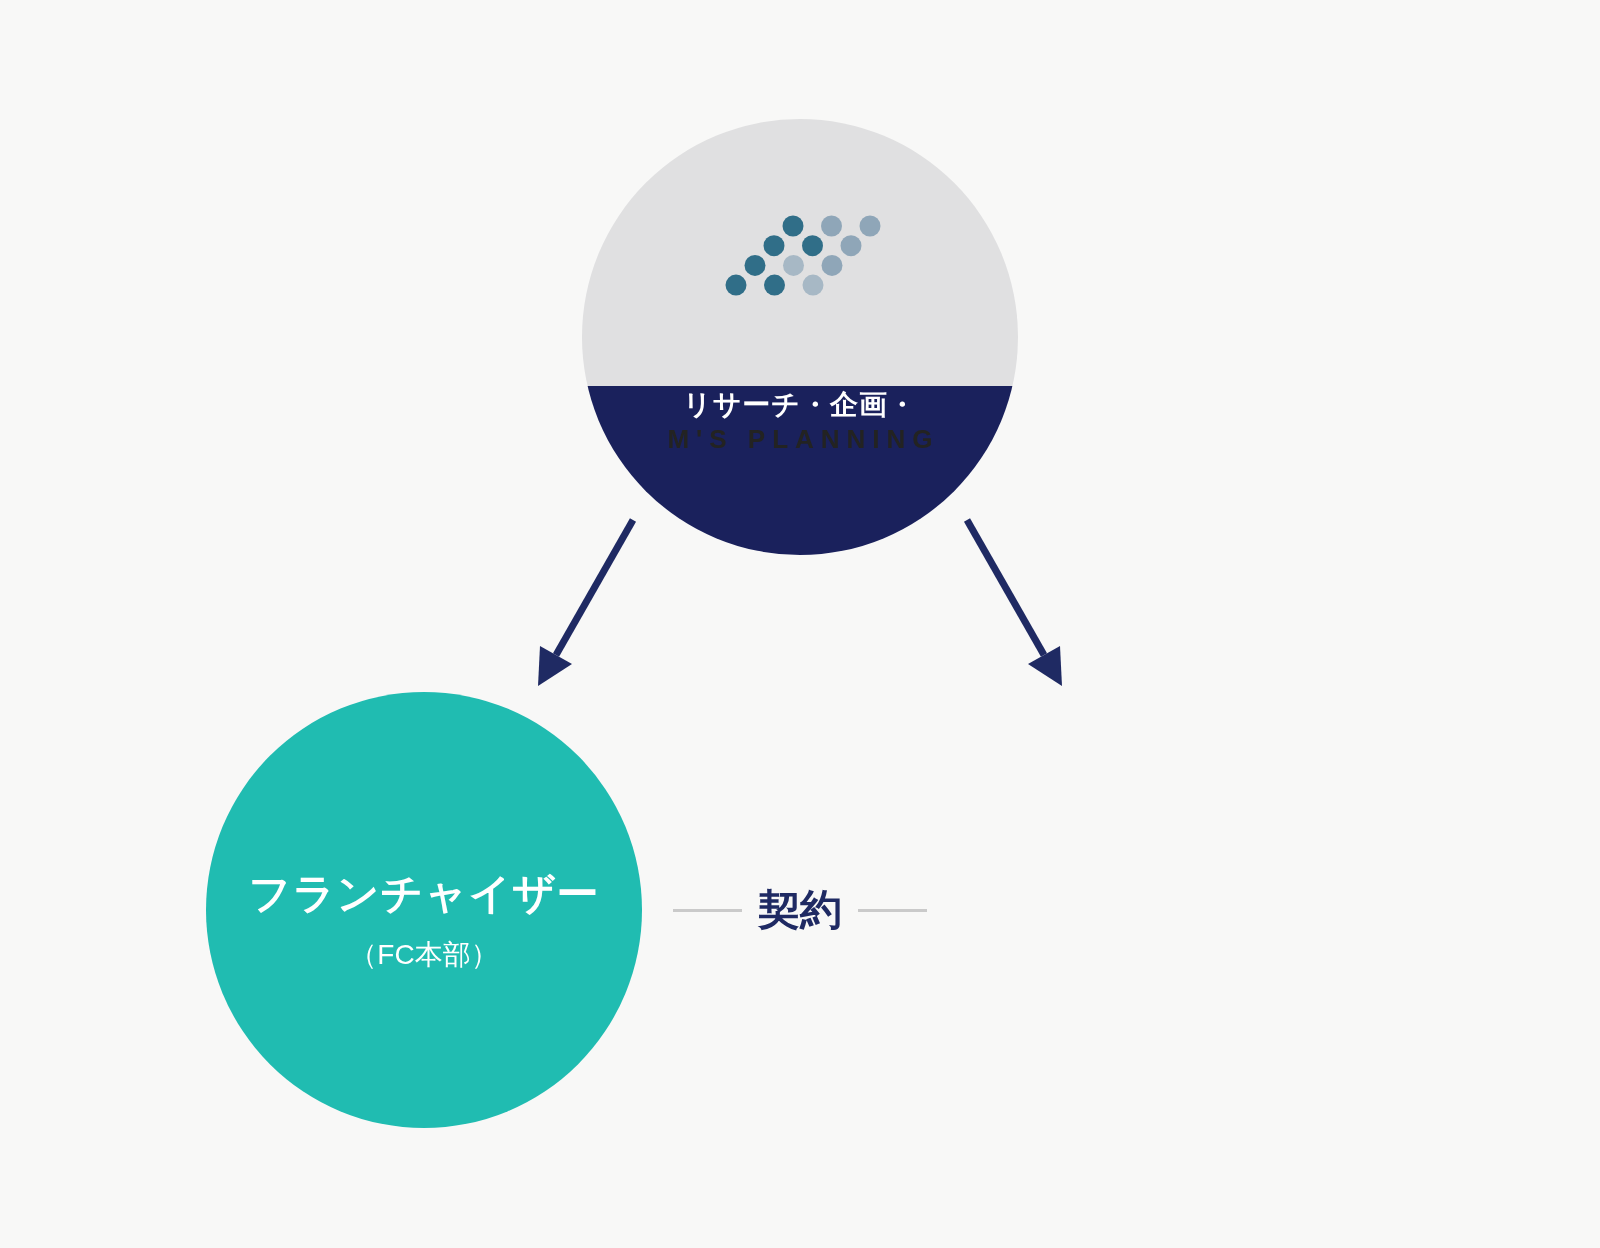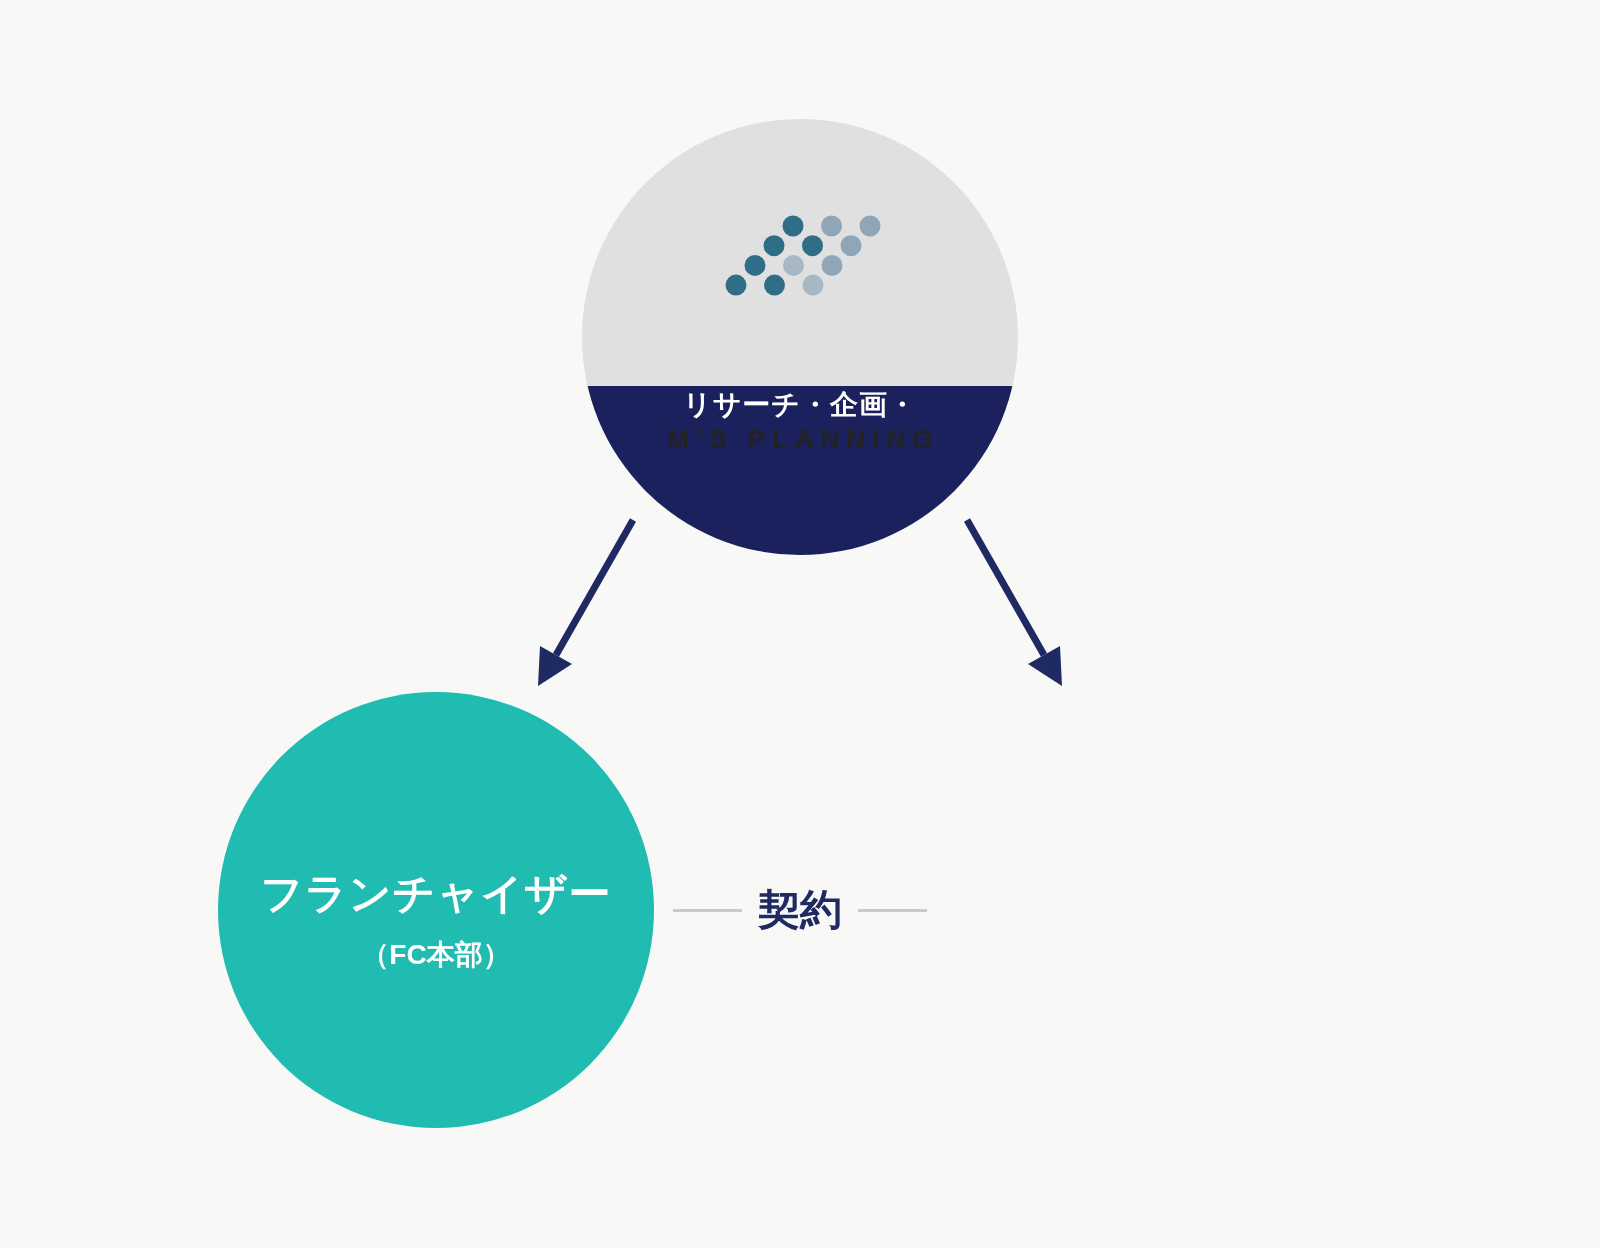--- a/index.html
+++ b/index.html
@@ -62,21 +62,21 @@
   
   .arrows {
     position: absolute;
     left: 0; top: 0;
     width: 1600px; height: 1248px;
     pointer-events: none;
   }
   .arrow-line { stroke: var(--arrow, #1F2A63); stroke-width: 7; }
   .arrow-head { fill: var(--arrow, #1F2A63); }
   
-  .left-circle  { left: 218px; top: 692px; background: var(--teal, #20BCB1); }
+  .left-circle  { left: 206px; top: 692px; background: var(--teal, #20BCB1); }
   .right-circle { left: 944px; top: 691px; background: var(--orange, #F0932B); }
   .bottom-circle-content {
     width: 100%; height: 100%;
     box-sizing: border-box;
     display: flex;
     flex-direction: column;
     align-items: center;
     justify-content: center;
     padding-top: 24px;
     gap: 16px;
@@ -85,21 +85,21 @@
     color: var(--white-text, #FFFFFF);
     font-size: 42px;
     font-weight: 700;
     line-height: 50px;
     letter-spacing: 1px;
     white-space: nowrap;
   }
   .circle-subtitle {
     color: var(--white-text, #FFFFFF);
     font-size: 28px;
-    font-weight: 700;
+    font-weight: 400;
     line-height: 40px;
     white-space: nowrap;
   }
   
   .contract-row {
     position: absolute;
     left: 660px; top: 880px;
     width: 280px; height: 60px;
     display: flex;
     align-items: center;

